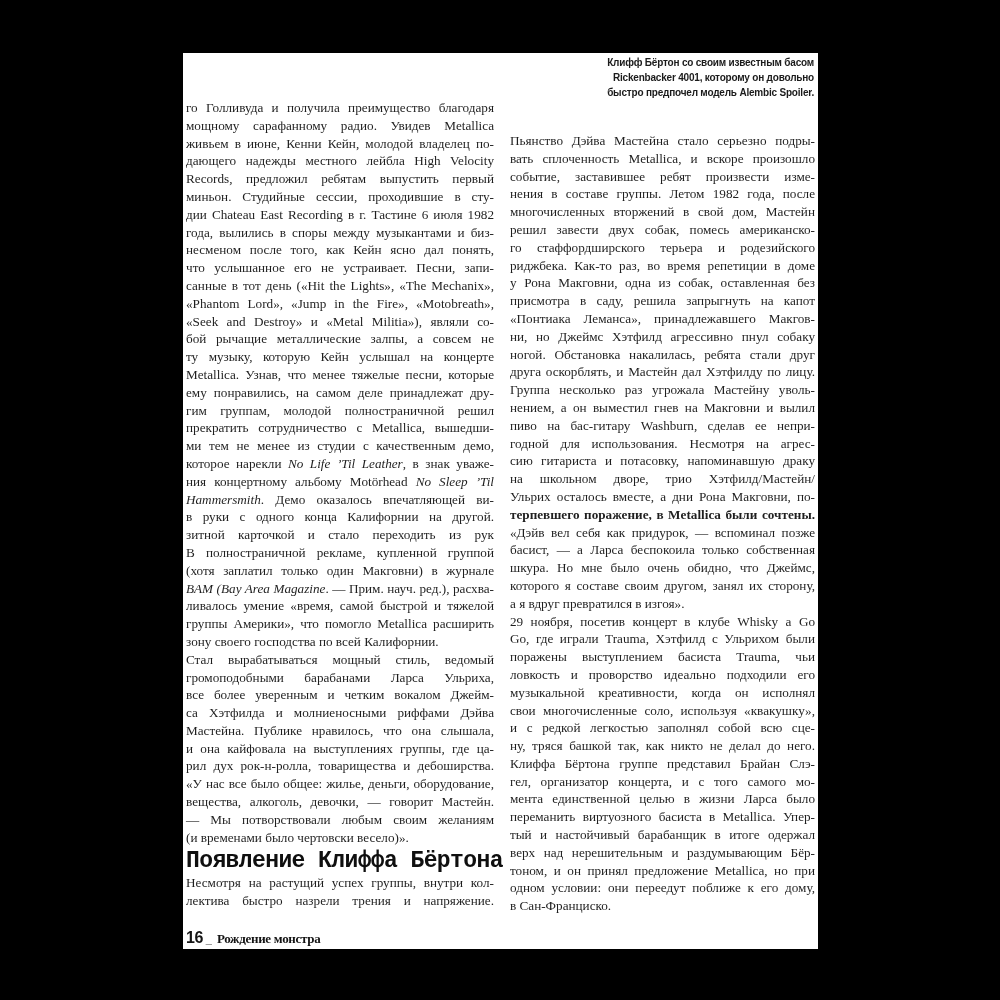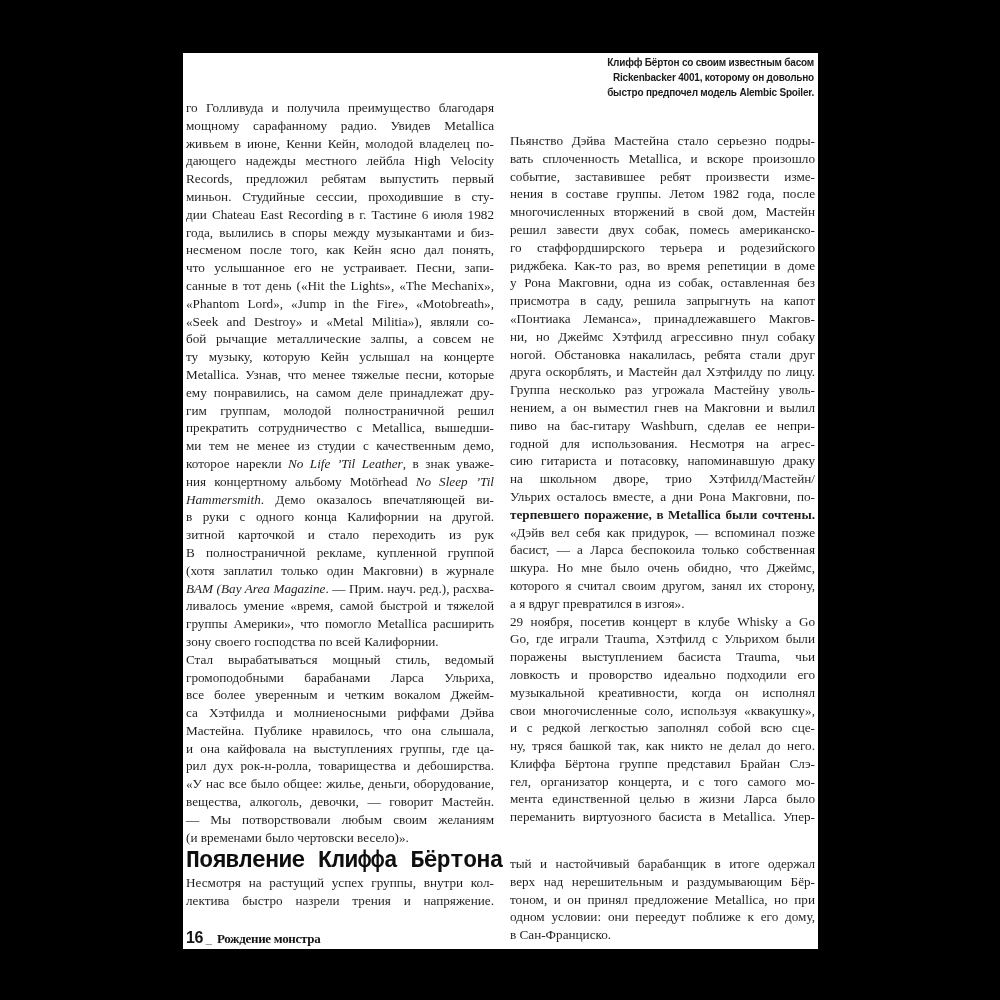--- a/index.html
+++ b/index.html
@@ -101,35 +101,35 @@
         <div class="tline" style="white-space: normal;">нением, а он выместил гнев на Макговни и вылил</div>
         <div class="tline" style="white-space: normal;">пиво на бас-гитару Washburn, сделав ее непри-</div>
         <div class="tline" style="white-space: normal;">годной для использования. Несмотря на агрес-</div>
         <div class="tline" style="white-space: normal;">сию гитариста и потасовку, напоминавшую драку</div>
         <div class="tline" style="white-space: normal;">на школьном дворе, трио Хэтфилд/Мастейн/</div>
         <div class="tline" style="white-space: normal;">Ульрих осталось вместе, а дни Рона Макговни, по-</div>
         <div class="tline" style="white-space: normal; font-weight: bold;">терпевшего поражение, в Metallica были сочтены.</div>
         <div class="tline" style="white-space: normal;">«Дэйв вел себя как придурок, — вспоминал позже</div>
         <div class="tline" style="white-space: normal;">басист, — а Ларса беспокоила только собственная</div>
         <div class="tline" style="white-space: normal;">шкура. Но мне было очень обидно, что Джеймс,</div>
-        <div class="tline" style="white-space: normal;">которого я считал своим другом, занял их сторону,</div>
+        <div class="tline" style="white-space: normal;">которого я составе своим другом, занял их сторону,</div>
         <div class="tline pend" style="white-space: normal;">а я вдруг превратился в изгоя».</div>
         <div class="tline" style="white-space: normal;">29 ноября, посетив концерт в клубе Whisky a Go</div>
         <div class="tline" style="white-space: normal;">Go, где играли Trauma, Хэтфилд с Ульрихом были</div>
         <div class="tline" style="white-space: normal;">поражены выступлением басиста Trauma, чьи</div>
         <div class="tline" style="white-space: normal;">ловкость и проворство идеально подходили его</div>
         <div class="tline" style="white-space: normal;">музыкальной креативности, когда он исполнял</div>
         <div class="tline" style="white-space: normal;">свои многочисленные соло, используя «квакушку»,</div>
         <div class="tline" style="white-space: normal;">и с редкой легкостью заполнял собой всю сце-</div>
         <div class="tline" style="white-space: normal;">ну, тряся башкой так, как никто не делал до него.</div>
         <div class="tline" style="white-space: normal;">Клиффа Бёртона группе представил Брайан Слэ-</div>
         <div class="tline" style="white-space: normal;">гел, организатор концерта, и с того самого мо-</div>
         <div class="tline" style="white-space: normal;">мента единственной целью в жизни Ларса было</div>
         <div class="tline" style="white-space: normal;">переманить виртуозного басиста в Metallica. Упер-</div>
-        <div class="tline" style="white-space: normal; margin-top: 29px;">тый и настойчивый барабанщик в итоге одержал</div>
+        <div class="tline" style="white-space: normal;">тый и настойчивый барабанщик в итоге одержал</div>
         <div class="tline" style="white-space: normal;">верх над нерешительным и раздумывающим Бёр-</div>
         <div class="tline" style="white-space: normal;">тоном, и он принял предложение Metallica, но при</div>
         <div class="tline" style="white-space: normal;">одном условии: они переедут поближе к его дому,</div>
         <div class="tline pend" style="white-space: normal;">в Сан-Франциско.</div>
       </div>
     <div class="footer">
       <span class="pagenum">16</span>
       <span class="sep">_</span>
       <span class="running">Рождение монстра</span>
     </div>

